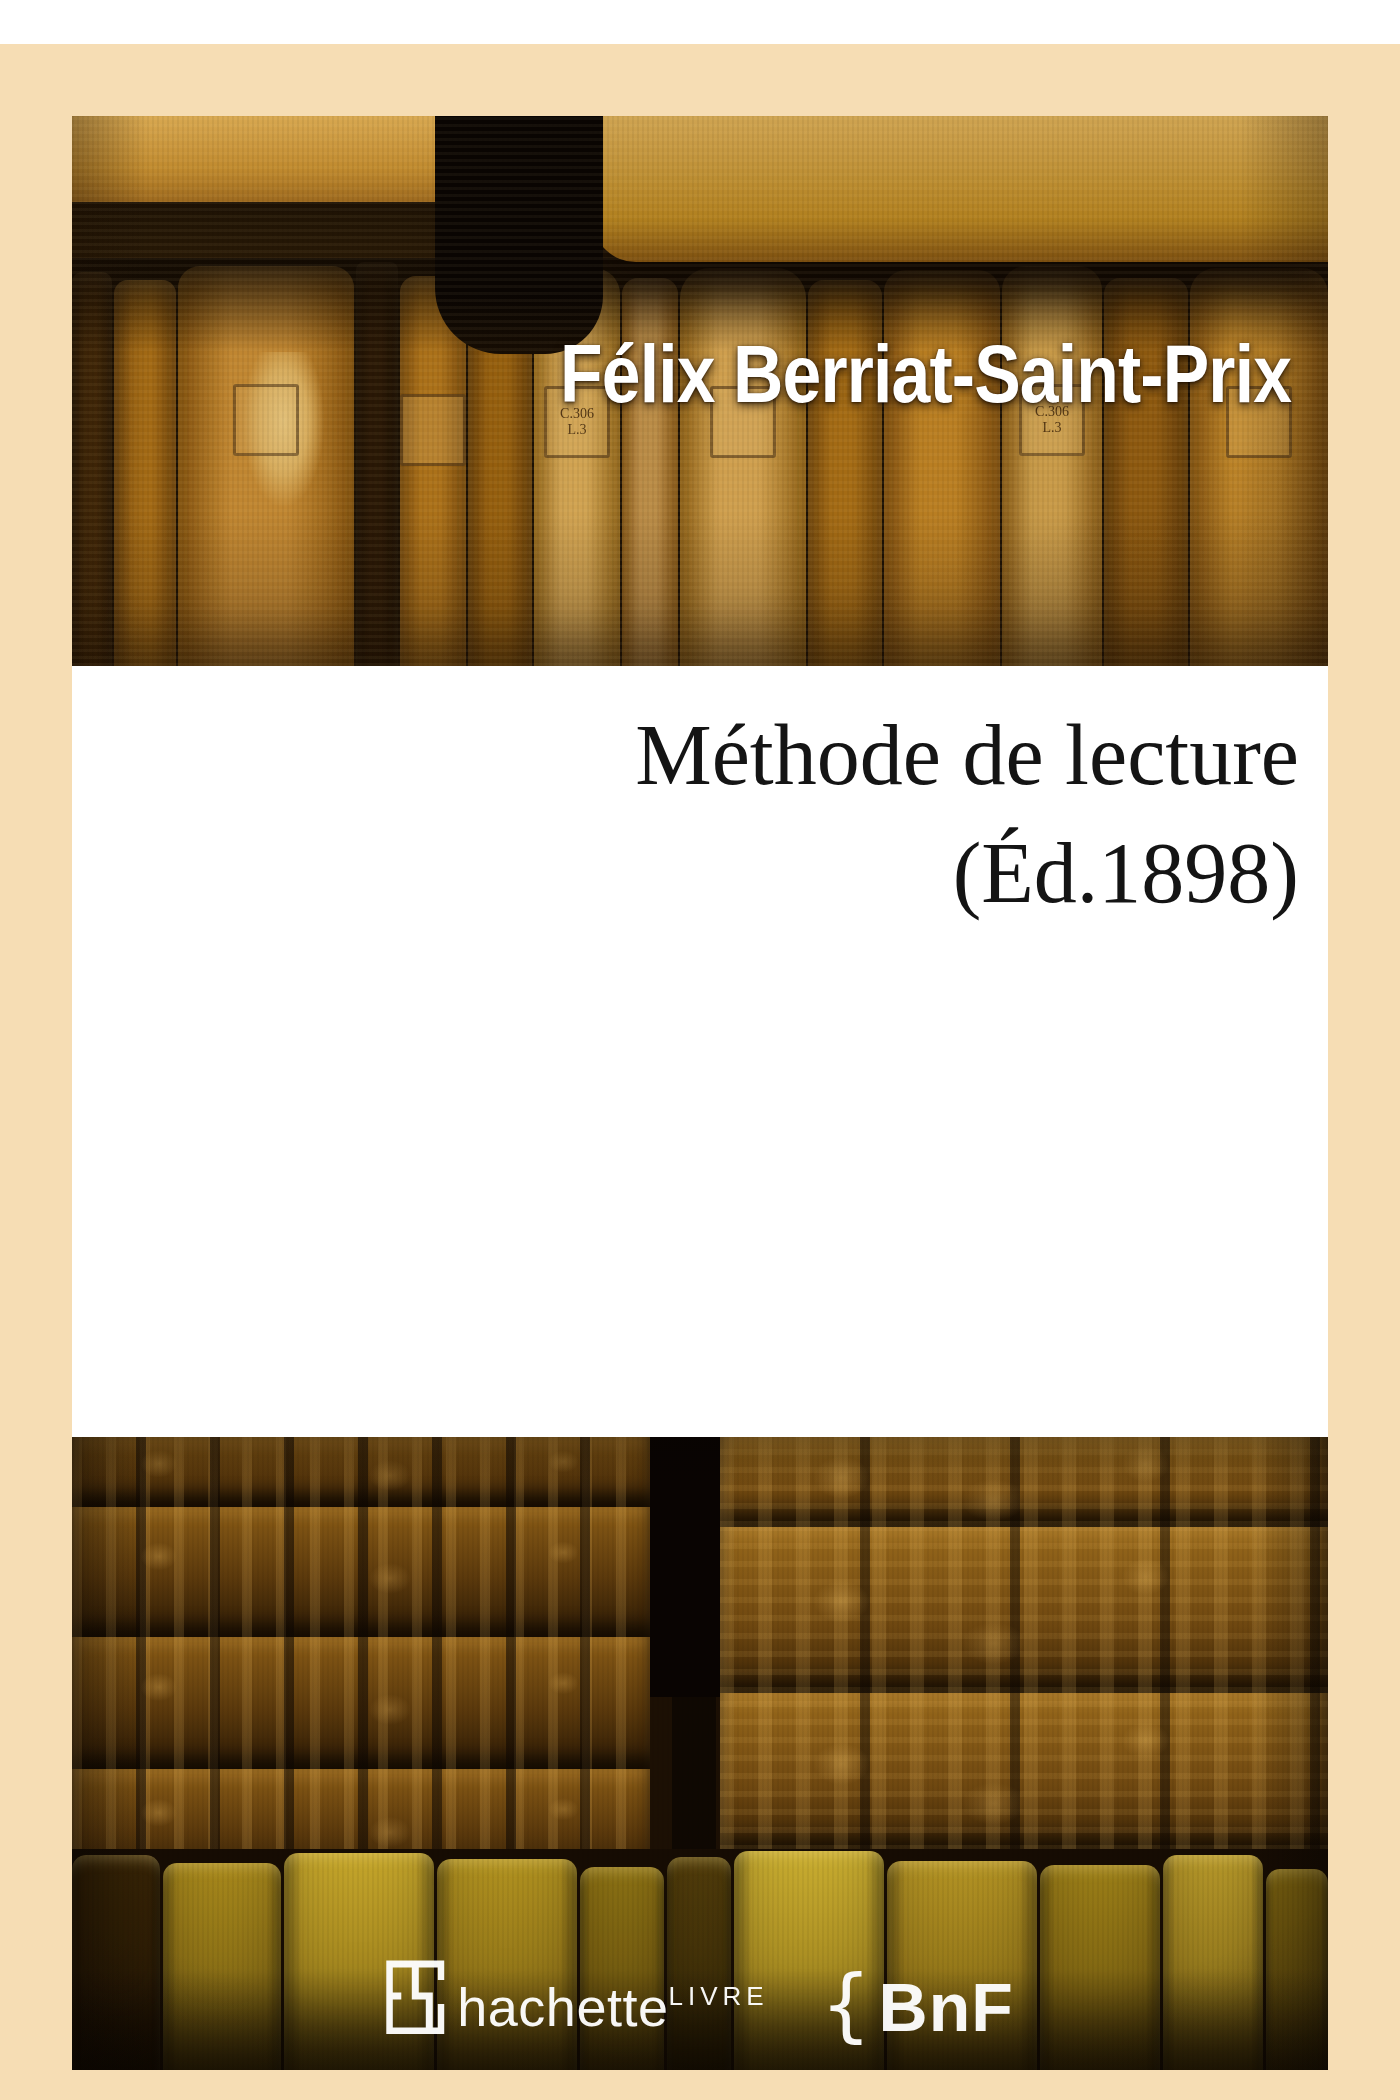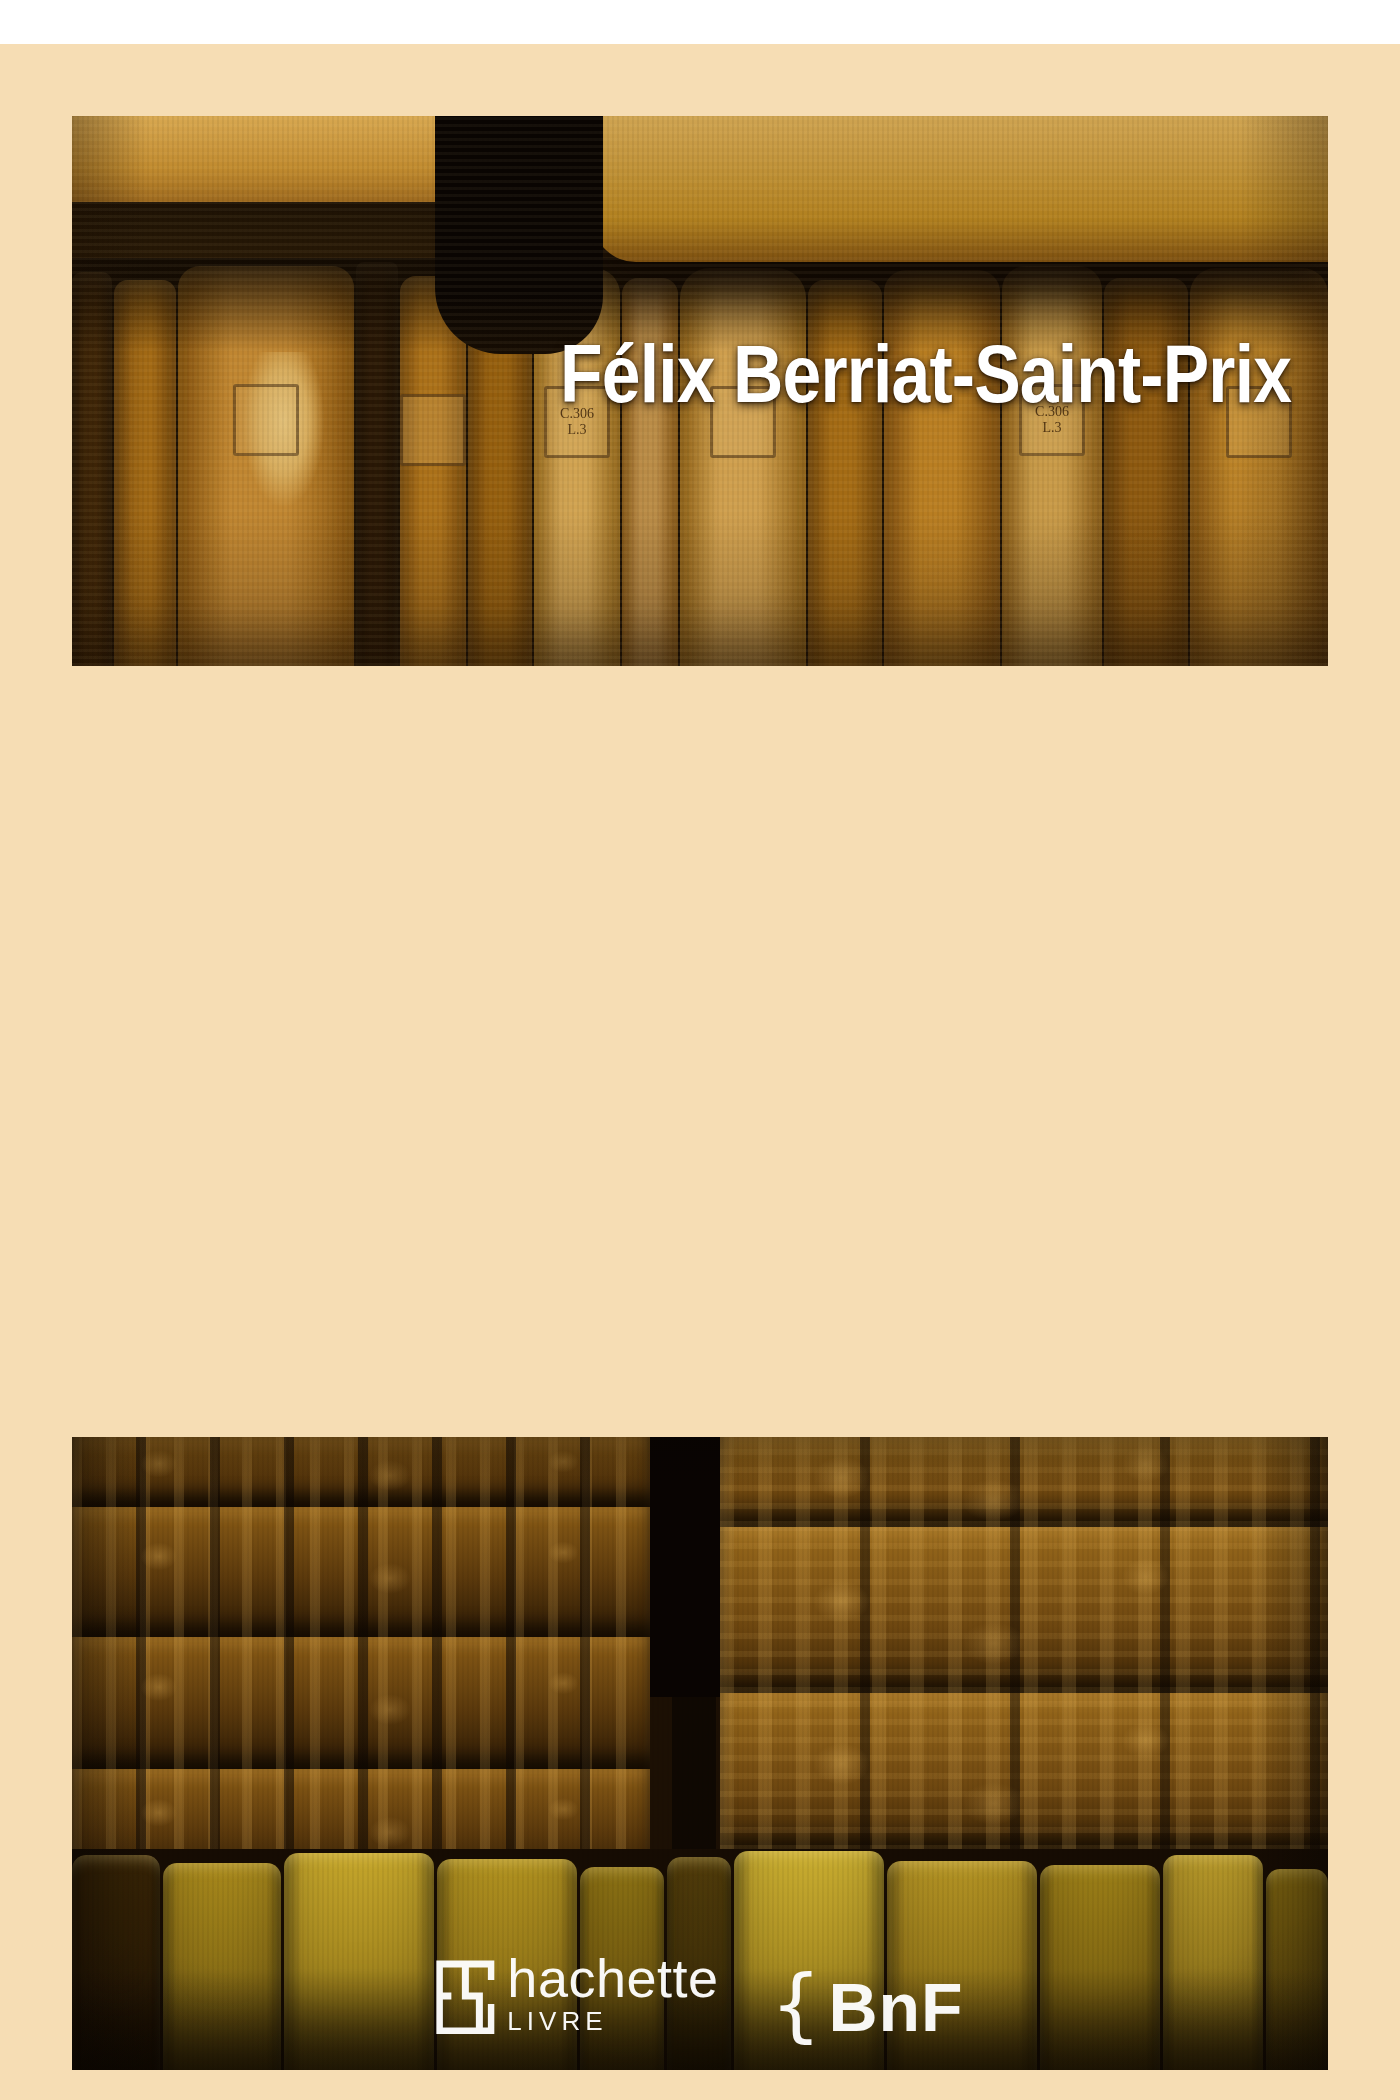--- a/index.html
+++ b/index.html
@@ -80,21 +80,21 @@
     linear-gradient(0deg,rgba(8,4,1,.6) 0%,rgba(0,0,0,0) 16%),
     linear-gradient(90deg,rgba(8,4,1,.4) 0%,rgba(0,0,0,0) 6%),
     linear-gradient(270deg,rgba(8,4,1,.4) 0%,rgba(0,0,0,0) 6%),
     radial-gradient(120% 120% at 50% 30%,rgba(0,0,0,0) 55%,rgba(10,5,1,.4) 100%);}
 
   
   .logos{position:absolute;left:50%;bottom:36px;transform:translateX(-50%);z-index:9;
     display:flex;align-items:flex-end;color:#fff;opacity:.96;white-space:nowrap;}
   .hachette{display:flex;align-items:flex-end;gap:13px;}
   .h-icon svg{display:block;}
-  .h-text{display:flex;flex-direction:column;line-height:1;}
+  .h-text{display:flex;flex-direction:row;line-height:1;}
   .h-name{font-size:54px;letter-spacing:.5px;}
   .h-sub{font-size:26px;letter-spacing:5px;margin-top:3px;}
   .bnf{display:flex;align-items:flex-end;margin-left:52px;gap:7px;}
   .b-brace{font-family:"DejaVu Sans",sans-serif;font-size:80px;line-height:.72;font-weight:400;}
   .b-name{font-size:68px;line-height:.76;font-weight:700;letter-spacing:1px;}
 </style>
 </head>
 <body>
 
 <div class="page">
@@ -136,20 +136,26 @@
           <div class="clabel"></div>
         </div>
       </div>
     <div class="top-shadow"></div>
     <div class="board-right"></div>
     <div class="gap-top"></div>
     <div class="vg-top"></div>
     <div class="author">Félix Berriat-Saint-Prix</div>
   </div>
 
+  <div class="title-band">
+    <div class="title-lines">
+      <div>Méthode de lecture</div>
+      <div>(Éd.1898)</div>
+    </div>
+  </div>
 
   <div class="photo-bottom">
     <div class="stack-left">
         <div class="rowl" style="height: 70px;">
           <div class="bands"></div>
         </div>
         <div class="rowl" style="height: 130px;">
           <div class="bands"></div>
         </div>
         <div class="rowl" style="height: 132px;">

